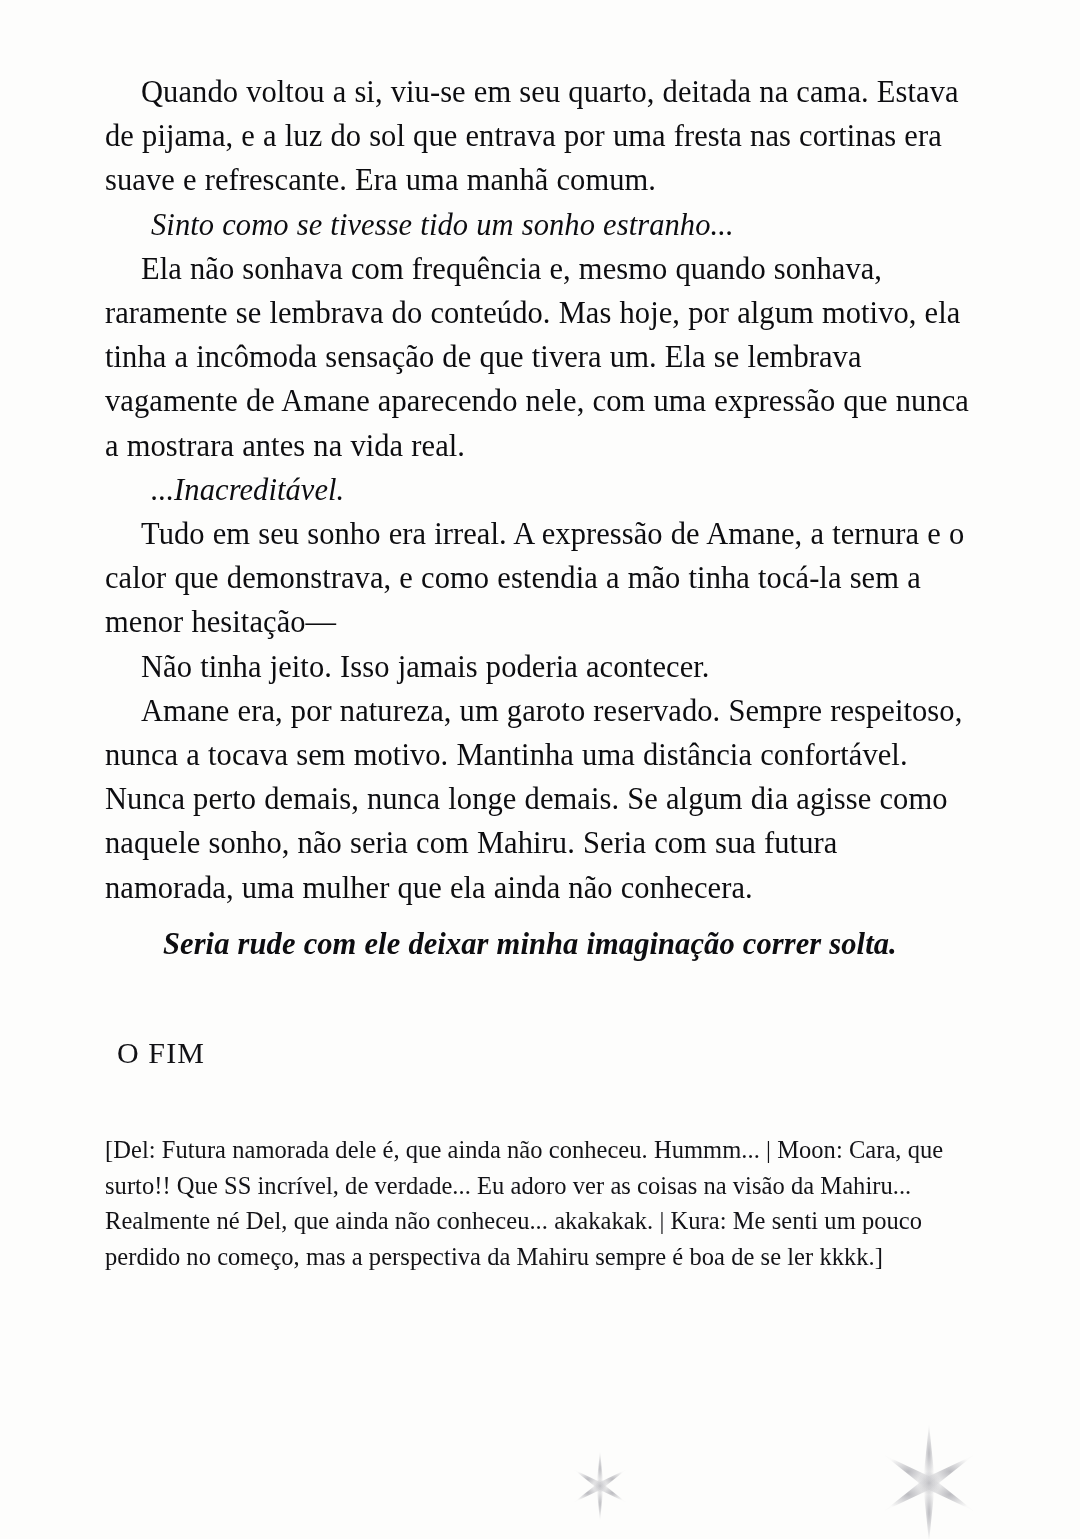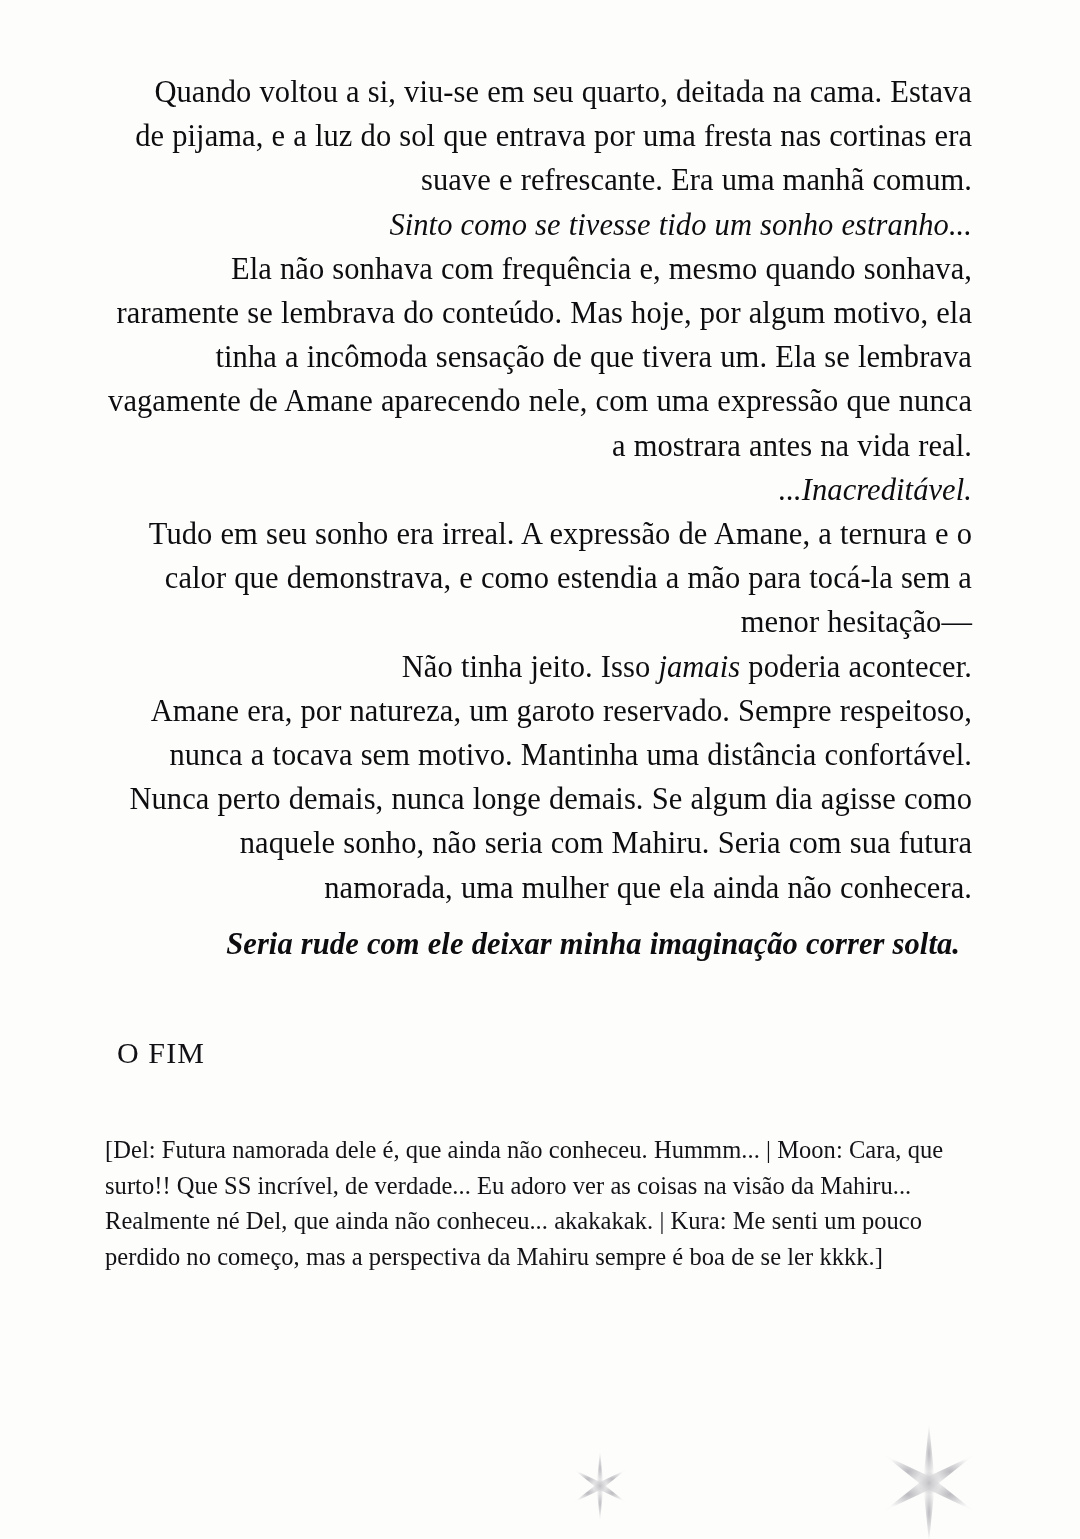--- a/index.html
+++ b/index.html
@@ -22,21 +22,21 @@
     top: 0;
     width: 1080px;
     height: 1539px;
     box-sizing: border-box;
     padding: 70px 108px 0 105px;
   }
 
   .body-text {
     font-size: 30.5px;
     line-height: 44.2px;
-    text-align: right;
+    text-align: left;
     letter-spacing: 0.08px;
     word-spacing: 0.4px;
   }
 
   .para {
     margin: 0;
     text-indent: 36px;
     hyphens: none;
   }
 
@@ -47,21 +47,20 @@
   }
 
   .line-bold-italic {
     margin: 12px;
     text-indent: 46px;
     font-style: italic;
     font-weight: bold;
   }
 
   .inline-italic {
-    font-style: italic;
     margin-top: 32px;
   }
 
   .end-mark {
     margin: 12px;
     padding-top: 56px;
     font-size: 30px;
     line-height: 38px;
     letter-spacing: 1.1px;
     font-weight: 400;
@@ -94,21 +93,21 @@
 
     <p class="para">Quando voltou a si, viu-se em seu quarto, deitada na cama. Estava de pijama, e a luz do sol que entrava por uma fresta nas cortinas era suave e refrescante. Era uma manhã comum.</p>
 
 
     <p class="line-italic">Sinto como se tivesse tido um sonho estranho...</p>
 
     <p class="para">Ela não sonhava com frequência e, mesmo quando sonhava, raramente se lembrava do conteúdo. Mas hoje, por algum motivo, ela tinha a incômoda sensação de que tivera um. Ela se lembrava vagamente de Amane aparecendo nele, com uma expressão que nunca a mostrara antes na vida real.</p>
 
     <p class="line-italic">...Inacreditável.</p>
 
-    <p class="para">Tudo em seu sonho era irreal. A expressão de Amane, a ternura e o calor que demonstrava, e como estendia a mão para tocá-la sem a menor hesitação—</p>
+    <p class="para">Tudo em seu sonho era irreal. A expressão de Amane, a ternura e o calor que demonstrava, e como estendia a mão tinha tocá-la sem a menor hesitação—</p>
 
     <p class="para"><span>Não tinha jeito. Isso </span><span class="inline-italic">jamais</span><span> poderia acontecer.</span></p>
 
     <p class="para">Amane era, por natureza, um garoto reservado. Sempre respeitoso, nunca a tocava sem motivo. Mantinha uma distância confortável. Nunca perto demais, nunca longe demais. Se algum dia agisse como naquele sonho, não seria com Mahiru. Seria com sua futura namorada, uma mulher que ela ainda não conhecera.</p>
 
     <p class="line-bold-italic">Seria rude com ele deixar minha imaginação correr solta.</p>
 
 
   </div>
 

